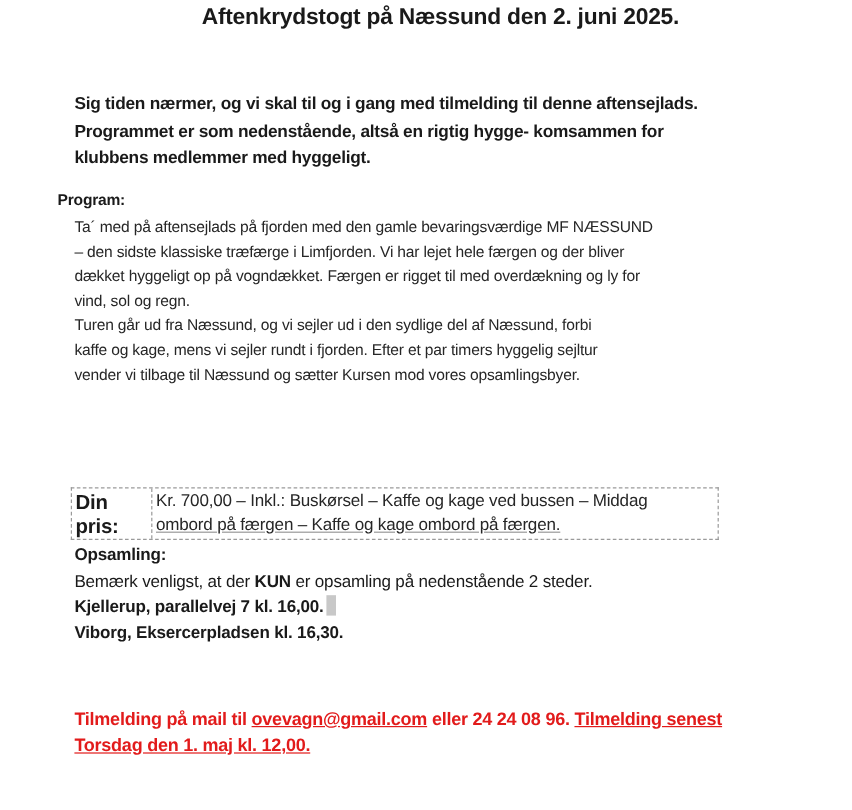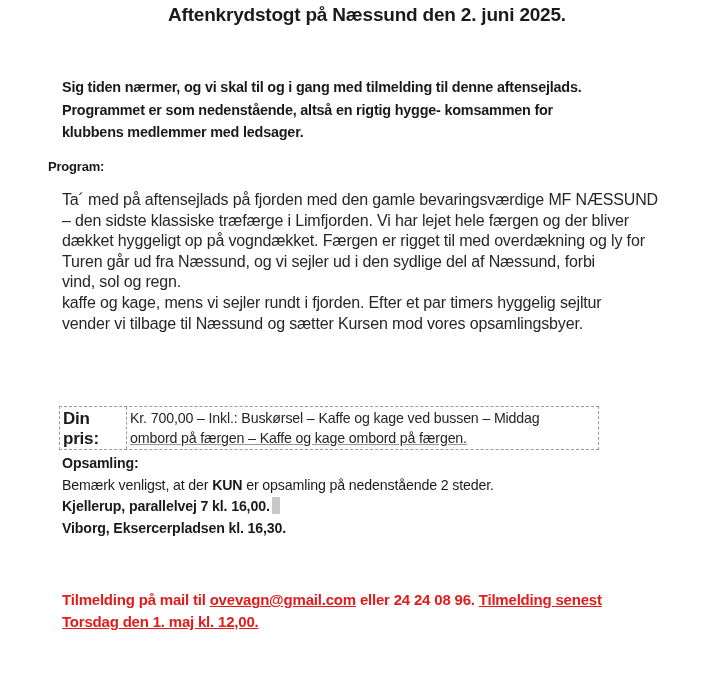--- a/index.html
+++ b/index.html
@@ -4,22 +4,22 @@
   <style>
     html, body { margin: 0; padding: 0; background: #ffffff; }
     body { width: 710px; height: 675px; position: relative; overflow: hidden;
       font-family: "Liberation Sans", "DejaVu Sans", sans-serif; color: #1a1a1a; }
     .title { position: absolute; top: 4px; left: 12px; width: 710px; text-align: center;
       font-weight: bold; font-size: 19px; letter-spacing: -0.2px; }
     .intro { position: absolute; top: 76px; left: 62px; width: 600px;
       font-weight: bold; font-size: 14.4px; line-height: 22.5px; letter-spacing: -0.2px; }
     .intro div { white-space: nowrap; }
     .prog-heading { position: absolute; top: 159px; left: 48px; font-weight: bold; font-size: 13px; letter-spacing: -0.2px; text-align: right; }
-    .prog-body { position: absolute; top: 190px; left: 62px; width: 600px;
-      font-size: 16px; line-height: 20.6px; color: #262626; letter-spacing: -0.15px; }
+    .prog-body { position: absolute; top: 179px; left: 62px; width: 600px;
+      font-size: 13px; line-height: 20.6px; color: #262626; letter-spacing: -0.15px; }
     .prog-body div { white-space: nowrap; }
     .price-box { position: absolute; top: 406px; left: 59px; width: 538px; height: 42px;
       border: 1px dashed #9a9a9a; display: flex; }
     .price-label { width: 67px; border-right: 1px dashed #9a9a9a; font-weight: bold;
       font-size: 17px; padding: 2px 0 0 3px; box-sizing: border-box; letter-spacing: -0.2px; }
     .price-text { padding: 2px 0 0 3px; font-size: 14.2px; line-height: 19.5px; color: #262626; letter-spacing: -0.15px; }
     .price-text div { white-space: nowrap; }
     .price-text .l2 { text-decoration: underline; text-decoration-color: #999; }
     .pickup { position: absolute; top: 453px; left: 62px; width: 600px; font-size: 14.2px; line-height: 21.5px; letter-spacing: -0.15px; }
     .pickup .h { font-weight: bold; }
@@ -32,30 +32,30 @@
     .u { text-decoration: underline; }
   </style>
 </head>
 <body>
 
 <div class="title">Aftenkrydstogt på Næssund den 2. juni 2025.</div>
 
 <div class="intro">
   <div>Sig tiden nærmer, og vi skal til og i gang med tilmelding til denne aftensejlads.</div>
   <div>Programmet er som nedenstående, altså en rigtig hygge- komsammen for</div>
-  <div>klubbens medlemmer med ledsager.</div>
+  <div>klubbens medlemmer med hyggeligt.</div>
 </div>
 
 <div class="prog-heading">Program:</div>
 <div class="prog-body">
   <div>Ta´ med på aftensejlads på fjorden med den gamle bevaringsværdige MF NÆSSUND</div>
   <div>– den sidste klassiske træfærge i Limfjorden. Vi har lejet hele færgen og der bliver</div>
   <div>dækket hyggeligt op på vogndækket. Færgen er rigget til med overdækning og ly for</div>
+  <div>vind, sol og regn.</div>
   <div>Turen går ud fra Næssund, og vi sejler ud i den sydlige del af Næssund, forbi</div>
-  <div>vind, sol og regn.</div>
   <div>kaffe og kage, mens vi sejler rundt i fjorden. Efter et par timers hyggelig sejltur</div>
   <div>vender vi tilbage til Næssund og sætter Kursen mod vores opsamlingsbyer.</div>
 </div>
 
 <div class="price-box">
   <div class="price-label">Din pris:</div>
   <div class="price-text">
     <div>Kr. 700,00 – Inkl.: Buskørsel – Kaffe og kage ved bussen – Middag</div>
     <div class="l2">ombord på færgen – Kaffe og kage ombord på færgen.</div>
   </div>

